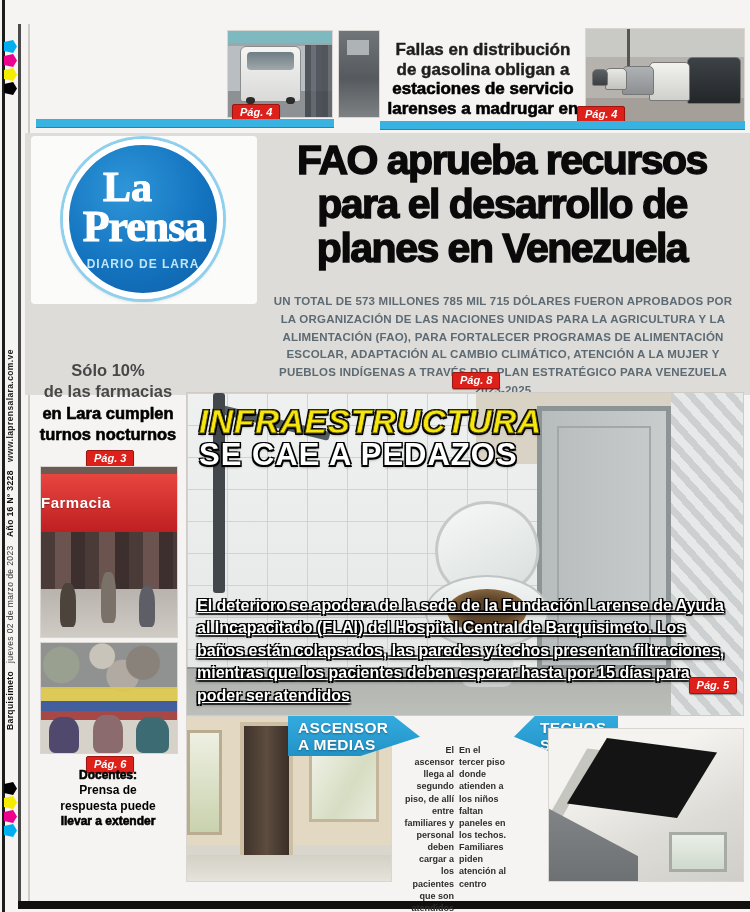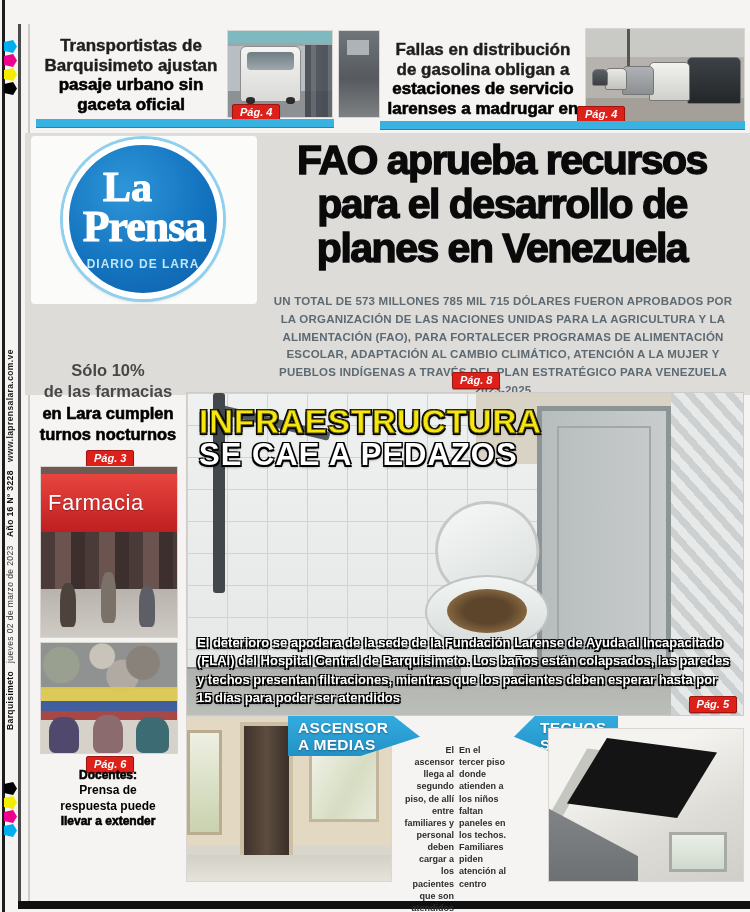--- a/index.html
+++ b/index.html
@@ -88,21 +88,21 @@
   .side-head .l { display:block; }
   .pharm { left:28px; top:360px; width:160px; font-size:16.5px; line-height:1.3; }
   .pharm .soft { font-weight:bold; color:#474747; }
   .pharm .hard { font-weight:bold; color:#000; -webkit-text-stroke:.6px #000; }
   .docentes { left:26px; top:768px; width:164px; font-size:12px; line-height:1.28; font-weight:bold; }
   .docentes .hard { -webkit-text-stroke:.6px #000; }
 
   .ph-farmacia { background:#6e5a55; }
   .ph-farmacia .sign { position:absolute; left:0; top:4%; width:100%; height:34%;
     background:linear-gradient(#e8453f,#bf1f22); display:flex; align-items:center; }
-  .ph-farmacia .sign span { color:#fff; font-weight:normal; font-size:22px; padding-left:7px;
+  .ph-farmacia .sign span { color:#fff; font-weight:bold; font-size:15px; padding-left:0;
     letter-spacing:.5px; text-shadow:0 1px 1px rgba(0,0,0,.3); }
   .ph-farmacia .front { position:absolute; left:0; top:38%; width:100%; height:34%;
     background:repeating-linear-gradient(90deg,#4a3a38 0 14px,#6b5450 14px 30px,#3c2f2e 30px 44px); }
   .ph-farmacia .walk { position:absolute; left:0; top:72%; width:100%; height:28%;
     background:linear-gradient(#b8b4ad,#cfccc5); }
   .fig { position:absolute; border-radius:40% 40% 20% 20%; }
 
   .ph-protest { background:
     radial-gradient(circle at 15% 20%, #9aa08f 0 12%, transparent 13%),
     radial-gradient(circle at 45% 12%, #c9c4ba 0 10%, transparent 11%),
@@ -139,23 +139,23 @@
   .toilet .bowl { position:absolute; left:8px; top:74px; width:124px; height:74px;
     background:linear-gradient(#f2f5f4,#d7dcdb); border-radius:50%; border:2px solid #bfc5c4; }
   .toilet .water { position:absolute; left:30px; top:88px; width:80px; height:44px;
     background:radial-gradient(#5d452b 0 40%, #8a6b43 75%); border-radius:50%; }
   .toilet .base { position:absolute; left:44px; top:142px; width:52px; height:44px;
     background:linear-gradient(#e6eae9,#c9cecd); border-radius:6px 6px 10px 10px; }
 
   .outlined { text-shadow:-1.5px -1.5px 0 #000, 1.5px -1.5px 0 #000, -1.5px 1.5px 0 #000,
     1.5px 1.5px 0 #000, 0 2px 3px rgba(0,0,0,.55); }
   .kicker1 { font-weight:bold; font-size:33px; letter-spacing:1px; color:#f6e60e;
-    -webkit-text-stroke:.8px #5b5400; line-height:1.0; }
+    -webkit-text-stroke:.8px #5b5400; line-height:1.0;font-style:italic; }
   .kicker2 { font-weight:bold; font-size:31px; letter-spacing:1px; color:#fff; line-height:1.1; }
-  .feat-caption { font-weight:bold; font-size:13px; line-height:1.4; color:#fff; }
+  .feat-caption { font-weight:bold; font-size:16px; line-height:1.4; color:#fff;text-decoration:underline; }
 
   
   .ph-hall { left:186px; top:716px; width:206px; height:166px;
     background:linear-gradient(#e3d8c2 0 78%, #d9d6cd 78%); }
   .ph-hall .win-l { position:absolute; left:0; top:8%; width:17%; height:64%;
     background:linear-gradient(#eef0e2,#c9d2ae); border:3px solid #b9ac90; }
   .ph-hall .door { position:absolute; left:26%; top:3%; width:26%; height:86%;
     background:linear-gradient(90deg,#3f332b,#5d4c3f 50%,#3a2f28); border:4px solid #cdbfa4; }
   .ph-hall .win-r { position:absolute; left:60%; top:12%; width:34%; height:52%;
     background:linear-gradient(120deg,#f2f3ea,#d6ddc2 60%,#e9ebdd); border:3px solid #c3b69a; }
@@ -205,26 +205,20 @@
   <div class="abs reg-mark" style="top:810px;background:#ec008c"></div>
   <div class="abs reg-mark" style="top:824px;background:#00aeef"></div>
 
   <div class="abs vertical-strip">
     <b>Barquisimeto</b>
     <span>jueves 02 de marzo de 2023</span>
     <b>Año 16 Nº 3228</b>
     <span class="site">www.laprensalara.com.ve</span>
   </div>
 
-  <div class="abs teaser-text" style="left:36px;top:36px;width:190px">
-    <span class="l" style="display:block">Transportistas de</span>
-    <span class="l" style="display:block">Barquisimeto ajustan</span>
-    <span class="l hard" style="display:block">pasaje urbano sin</span>
-    <span class="l hard" style="display:block">gaceta oficial</span>
-  </div>
 
   <div class="abs photo ph-bus" style="left:227px;top:30px;width:106px;height:88px">
     <div class="awning"></div>
     <div class="van">
       <div class="van-win"></div>
       <div class="wheel" style="left:8%"></div>
       <div class="wheel" style="right:8%"></div>
     </div>
     <div class="people"></div>
   </div>
@@ -323,21 +317,21 @@
       <div class="bowl"></div>
       <div class="water"></div>
     </div>
 
     <div style="position:absolute;left:12px;top:12px">
       <div class="kicker1 outlined">INFRAESTRUCTURA</div>
       <div class="kicker2 outlined">SE CAE A PEDAZOS</div>
     </div>
 
     <div class="feat-caption outlined" style="position:absolute;left:10px;bottom:8px;width:538px">El deterioro se apodera de la sede de la Fundación Larense de Ayuda al Incapacitado (FLAI) del Hospital Central de Barquisimeto. Los baños están colapsados, las paredes y techos presentan filtraciones, mientras que los pacientes deben esperar hasta por 15 días para poder ser atendidos</div>
-    <span class="badge" style="position:absolute;right:6px;bottom:2px">Pág. 5</span>
+    <span class="badge" style="position:absolute;right:6px;bottom:21px">Pág. 5</span>
   </div>
 
   <div class="abs photo ph-hall">
     <div class="win-l"></div>
     <div class="door"></div>
     <div class="win-r"></div>
     <div class="floor"></div>
   </div>
 
   <div class="abs ribbon ribbon-1">

